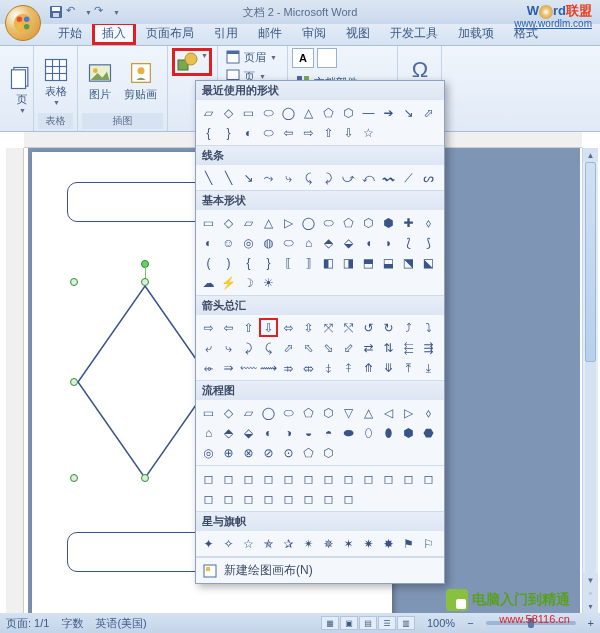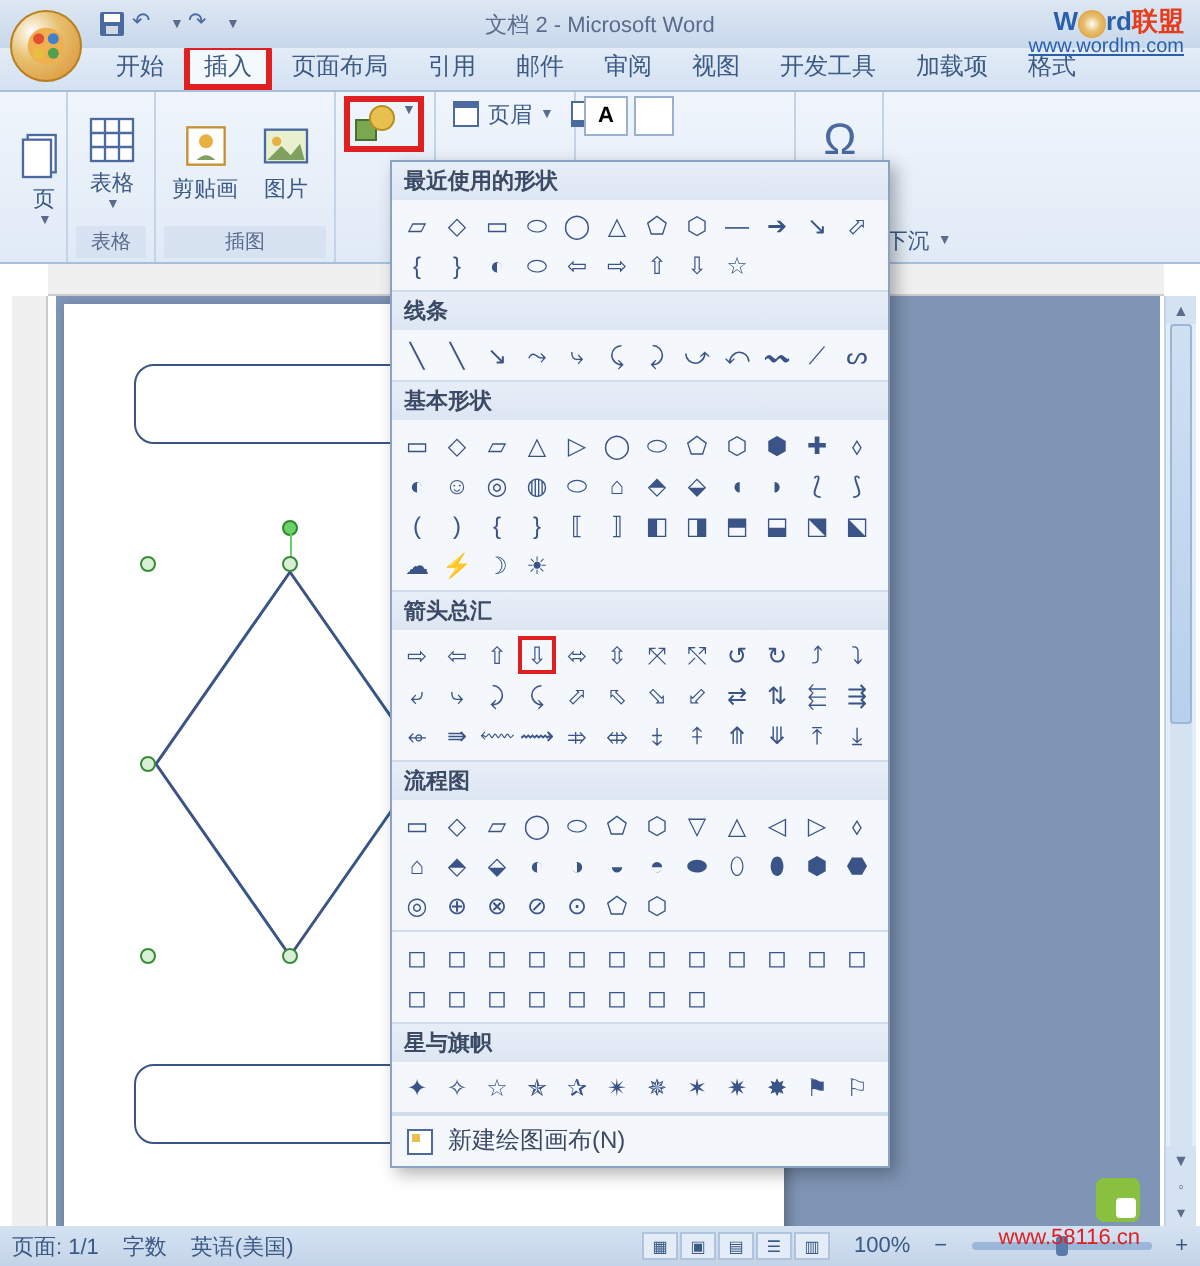--- a/index.html
+++ b/index.html
@@ -17,21 +17,21 @@
 
 .tabs { height: 22px; background: linear-gradient(#e3ecf7, #d4e2f2); display: flex; align-items: flex-end; padding-left: 48px; font-size: 12px; border-bottom: 1px solid #a8bfdb; }
 .tab { padding: 3px 10px; color: #3b5a85; cursor: pointer; }
 .tab.active { background: #f4f9ff; border: 1px solid #a8bfdb; border-bottom: none; border-radius: 3px 3px 0 0; }
 .tab.highlight { border: 3px solid #e02020; padding: 0px 7px; }
 
 .ribbon { height: 86px; background: linear-gradient(#f0f5fc, #e0eaf6); border-bottom: 1px solid #a8bfdb; display: flex; }
 .ribbon-group { border-right: 1px solid #c4d4e8; padding: 2px 4px; display: flex; flex-direction: column; justify-content: space-between; }
 .ribbon-group-label { font-size: 10px; color: #5a6b8c; text-align: center; padding: 1px 0; background: rgba(200,216,236,0.4); }
 .ribbon-btns { display: flex; gap: 2px; flex: 1; align-items: center; }
-.ribbon-col { display: flex; flex-direction: row; gap: 1px; }
+.ribbon-col { display: flex; flex-direction: column; gap: 1px; }
 .big-btn { display: flex; flex-direction: column; align-items: center; padding: 2px 4px; font-size: 11px; color: #3b5a85; }
 .big-btn .ico { width: 28px; height: 28px; display: flex; align-items: center; justify-content: center; }
 .small-btn { display: flex; align-items: center; gap: 3px; padding: 1px 3px; font-size: 11px; color: #3b5a85; white-space: nowrap; }
 .small-btn .ico { width: 16px; height: 16px; }
 .shapes-btn-highlight { border: 3px solid #e02020; display: inline-flex; padding: 1px; }
 
 .ruler-h { height: 16px; background: #f0f0f0; border-bottom: 1px solid #ccc; margin-left: 24px; margin-right: 18px; position: relative; }
 .ruler-v { width: 18px; background: #f0f0f0; border-right: 1px solid #ccc; position: absolute; left: 6px; top: 148px; bottom: 20px; }
 
 .doc-area { position: absolute; left: 28px; top: 148px; right: 20px; bottom: 20px; background: #7f95b5; overflow: hidden; }
@@ -151,36 +151,36 @@
           <span class="drop-arrow">▼</span>
         </div>
       </div>
     <div class="ribbon-group-label">表格</div>
   </div>
   <div class="ribbon-group" style="width:90px;">
     <div class="ribbon-btns">
       <div class="big-btn">
           <span class="ico">
             <svg viewBox="0 0 24 24">
+              <rect x="3" y="5" width="18" height="14" fill="#e8f0d0" stroke="#4a6aa0"></rect>
+              <circle cx="8" cy="10" r="2" fill="#e8b040"></circle>
+              <path d="M4 18 L10 12 L14 16 L18 11 L20 18 Z" fill="#80a060"></path>
+            </svg>
+          </span>
+          <span>图片</span>
+        </div>
+      <div class="big-btn">
+          <span class="ico">
+            <svg viewBox="0 0 24 24">
               <rect x="4" y="4" width="16" height="16" fill="#fff" stroke="#c89030"></rect>
               <circle cx="12" cy="10" r="3" fill="#e8b040"></circle>
               <path d="M8 18 Q12 14 16 18" fill="#80a060"></path>
             </svg>
           </span>
           <span>剪贴画</span>
-        </div>
-      <div class="big-btn">
-          <span class="ico">
-            <svg viewBox="0 0 24 24">
-              <rect x="3" y="5" width="18" height="14" fill="#e8f0d0" stroke="#4a6aa0"></rect>
-              <circle cx="8" cy="10" r="2" fill="#e8b040"></circle>
-              <path d="M4 18 L10 12 L14 16 L18 11 L20 18 Z" fill="#80a060"></path>
-            </svg>
-          </span>
-          <span>图片</span>
         </div>
     </div>
     <div class="ribbon-group-label">插图</div>
   </div>
   <div class="ribbon-group" style="width:50px; align-items:flex-start;">
     <div class="shapes-btn-highlight">
       <svg width="24" height="20" viewBox="0 0 24 20">
           <rect x="2" y="8" width="10" height="10" fill="#7aa850" stroke="#4a7030"></rect>
           <circle cx="15" cy="7" r="6" fill="#e8c050" stroke="#b89020"></circle>
         </svg>
@@ -512,14 +512,15 @@
   <span>100%</span>
   <span>−</span>
   <div class="zoom-slider">
       <div class="knob"></div>
     </div>
   <span>+</span>
 </div>
 
 <div class="footer-brand">
   <div class="sq"></div>
+  <span>电脑入门到精通</span>
 </div>
 <div class="footer-url">www.58116.cn</div>
 
 </body></html>

